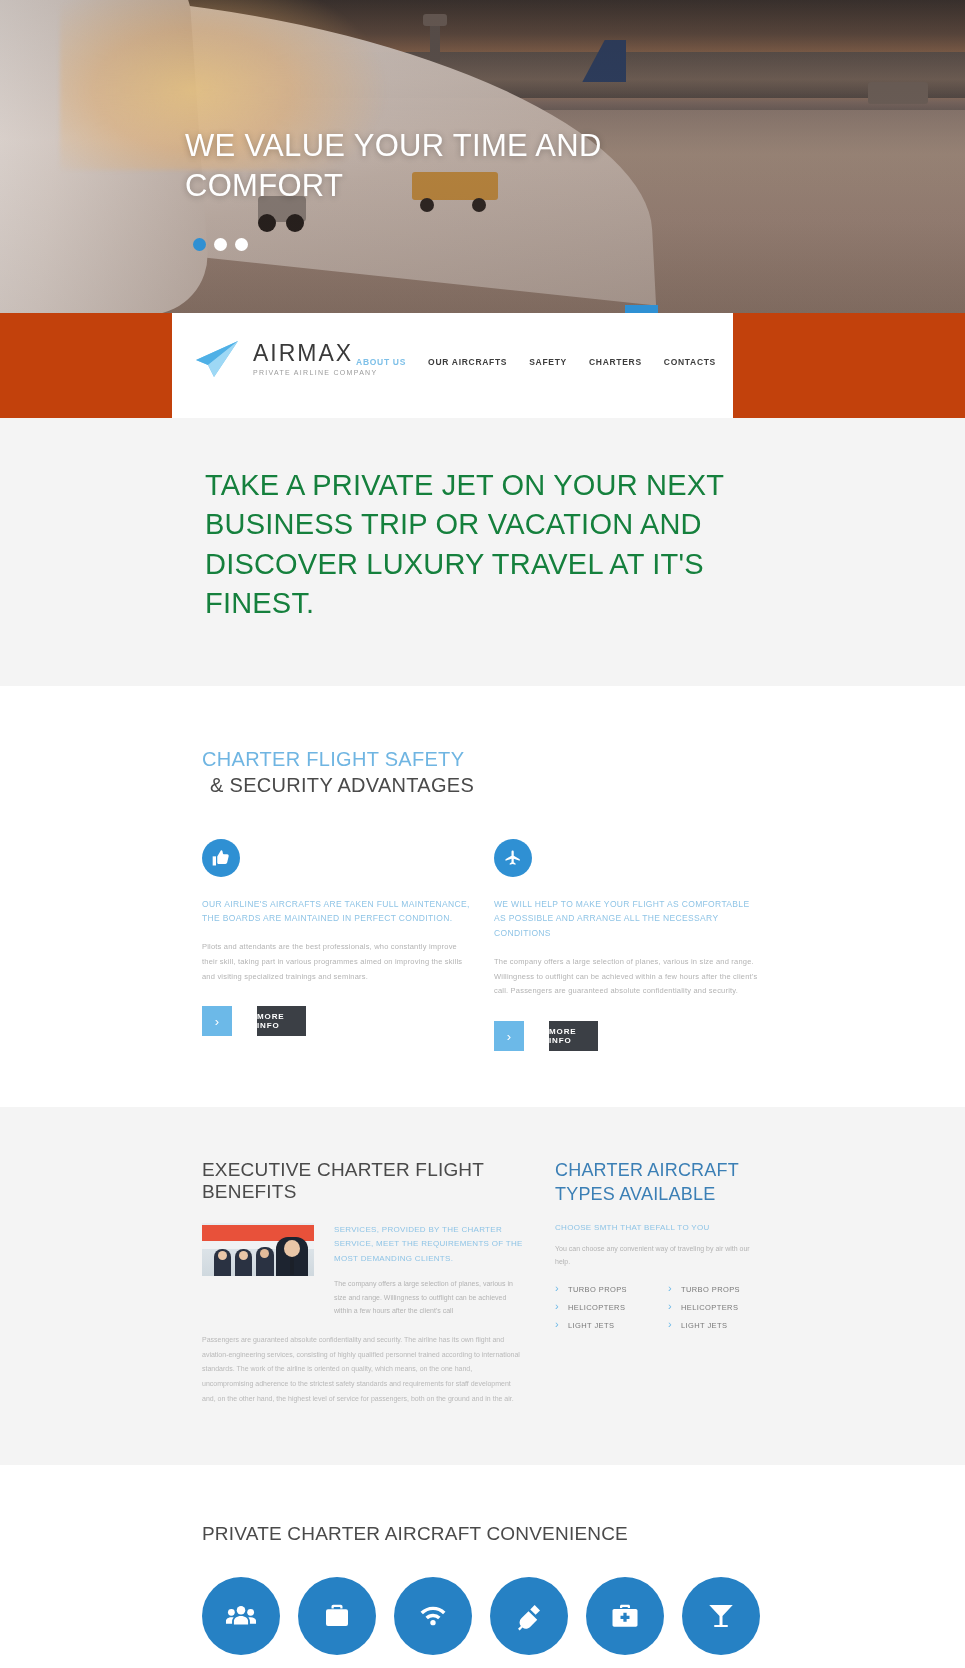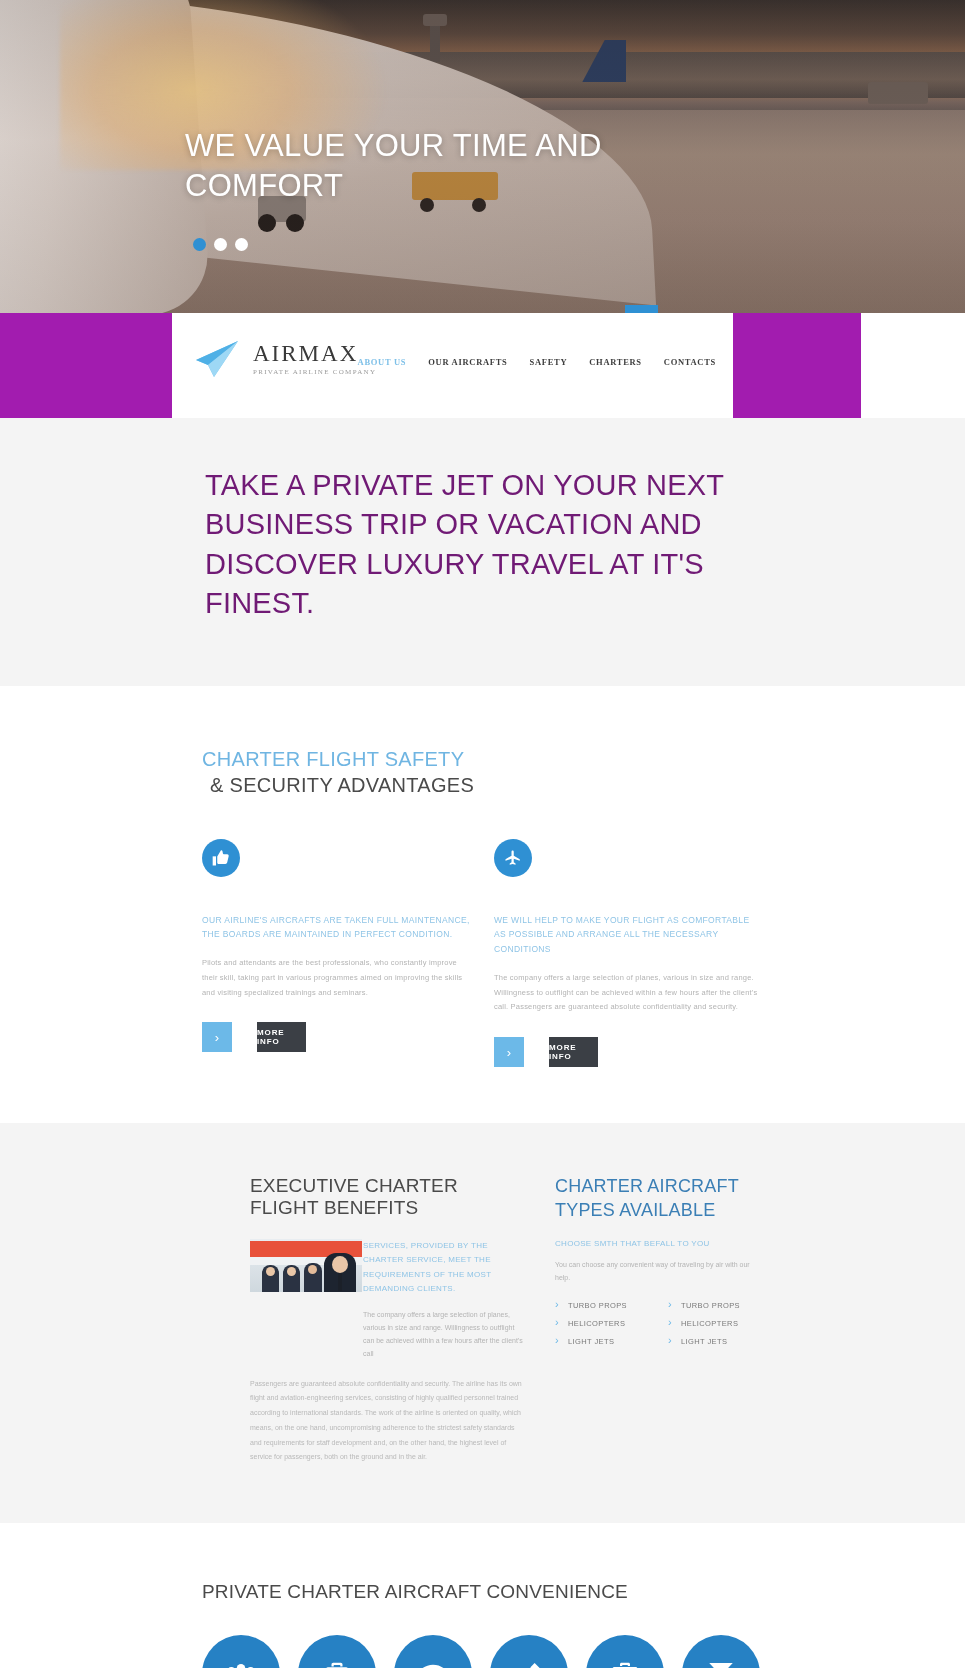--- a/index.html
+++ b/index.html
@@ -88,21 +88,21 @@
   .hero-title {
     position: absolute; left: 185px; top: 126px; width: 470px;
     color: #ffffff; font-size: 31px; font-weight: 300; line-height: 1.28;
     letter-spacing: .3px; text-shadow: 0 1px 6px rgba(0,0,0,.28);
   }
   .hero-dots { position: absolute; left: 193px; top: 238px; display: flex; gap: 8px; }
   .dot { width: 13px; height: 13px; border-radius: 50%; background: #ffffff; }
   .dot.active { background: #2f90d3; }
 
   
-  .header-wrap { position: relative; width: 861px; height: 105px; background: #a21caf; font-family: Liberation Serif, serif; }
+  .header-wrap { position: relative; width: 965px; height: 105px; background: #c2410c; }
   .header-card {
     position: absolute; left: 172px; top: 0; width: 561px; height: 105px;
     background: #ffffff;
   }
   .header-tab {
     position: absolute; left: 453px; top: -8px; width: 33px; height: 8px; background: #2f90d3;
   }
   .brand { position: absolute; left: 22px; top: 26px; display: flex; align-items: center; gap: 13px; }
   .logo-mark { width: 46px; height: 40px; display:block; }
   .brand-text { line-height: 1; }
@@ -111,62 +111,62 @@
   .nav { position: absolute; right: 17px; top: 44px; display: flex; gap: 22px; }
   .nav a {
     font-size: 8.5px; letter-spacing: .7px; color: #3d3d3d; text-decoration: none; font-weight: 600;
   }
   .nav a.active { color: #7ec0e8; }
 
   
   .headline-sec { width: 965px; background: #f4f4f4; padding: 48px 0 62px; }
   .headline {
     width: 561px; margin: 0 auto; padding-left: 3px;
-    font-size: 29px; font-weight: 300; color: #701a75; line-height: 1.36; letter-spacing: .2px;
+    font-size: 29px; font-weight: 300; color: #15803d; line-height: 1.36; letter-spacing: .2px;
   }
 
   
   .safety-sec { width: 965px; background: #ffffff; padding: 60px 0 56px; }
   .inner { width: 561px; margin: 0 auto; }
   .sec-title { line-height: 1.32; }
   .sec-title .l1 { font-size: 20px; font-weight: 300; color: #6fb5e2; letter-spacing: .3px; display:block; }
   .sec-title .l2 { font-size: 20px; font-weight: 300; color: #4a4a4a; letter-spacing: .3px; display:block;margin-left:8px; }
 
   .cols { display: flex; gap: 24px; margin-top: 38px; }
   .col { width: 268px; }
   .col-head { display: flex; align-items: flex-start; gap: 16px; }
   .circ {
     width: 38px; height: 38px; border-radius: 50%; background: #2f90d3;
     display: flex; align-items: center; justify-content: center; flex: 0 0 38px; margin-top: 2px;
   }
   .circ svg { display: block; }
   .col-title { font-size: 19px; font-weight: 300; color: #4a4a4a; line-height: 1.26; }
   .col-lead {
-    margin-top: 36px; font-size: 8.5px; color: #8fc4e6; line-height: 1.75; letter-spacing: .35px;
+    margin-top: 20px; font-size: 8.5px; color: #8fc4e6; line-height: 1.75; letter-spacing: .35px;
   }
   .col-body {
     margin-top: 14px; font-size: 7.5px; color: #b4b4b4; line-height: 1.95; letter-spacing: .2px;
   }
   .btn-row { margin-top: 22px; display: flex; height: 30px; width: 104px; }
   .btn-arrow {
     width: 30px; background: #6cb9e8; display:flex; align-items:center; justify-content:center;
     color:#fff; font-size: 13px; font-weight: 300;
   }
   .btn-main {
     flex: 1; background: #3b3f45; color: #ffffff; font-size: 8px; letter-spacing: .9px;
     display:flex; align-items:center; justify-content:center; font-weight: 600; margin-left: 25px;
   }
 
   
   .benefits-sec { width: 965px; background: #f4f4f4; padding: 52px 0 58px; }
   .ben-cols { display: flex; gap: 22px; }
-  .ben-left { width: 330px; margin-left: 48px; }
+  .ben-left { width: 330px; }
   .ben-right { width: 208px; margin-left: 8px; }
   .ben-title { font-size: 19px; font-weight: 300; color: #4a4a4a; letter-spacing: .2px; }
-  .ben-media { display: flex; gap: 1px; margin-top: 20px; }
+  .ben-media { display: flex; gap: 20px; margin-top: 20px; }
   .crew-photo {
     width: 112px; height: 53px; flex: 0 0 112px; position: relative; overflow: hidden; background: #cfd7dd;
   }
   .cp-sky { position:absolute; inset:0; background: linear-gradient(180deg,#e8edf1 0%, #cfd8de 100%); }
   .cp-plane { position:absolute; left:-8px; top:2px; width:130px; height:20px; background:#e8513a; border-radius: 0 10px 0 0; }
   .cp-plane2 { position:absolute; left:-8px; top:18px; width:130px; height:8px; background:#f0f2f4; }
   .cp-p1 { position:absolute; left:12px; top:26px; width:17px; height:28px; background:#2a3242; border-radius:8px 8px 0 0;}
   .cp-p2 { position:absolute; left:33px; top:26px; width:17px; height:28px; background:#2a3242; border-radius:8px 8px 0 0;}
   .cp-p3 { position:absolute; left:54px; top:24px; width:18px; height:30px; background:#2a3242; border-radius:8px 8px 0 0;}
   .cp-p4 { position:absolute; left:74px; top:14px; width:32px; height:40px; background:#1d2430; border-radius:12px 12px 0 0;}

